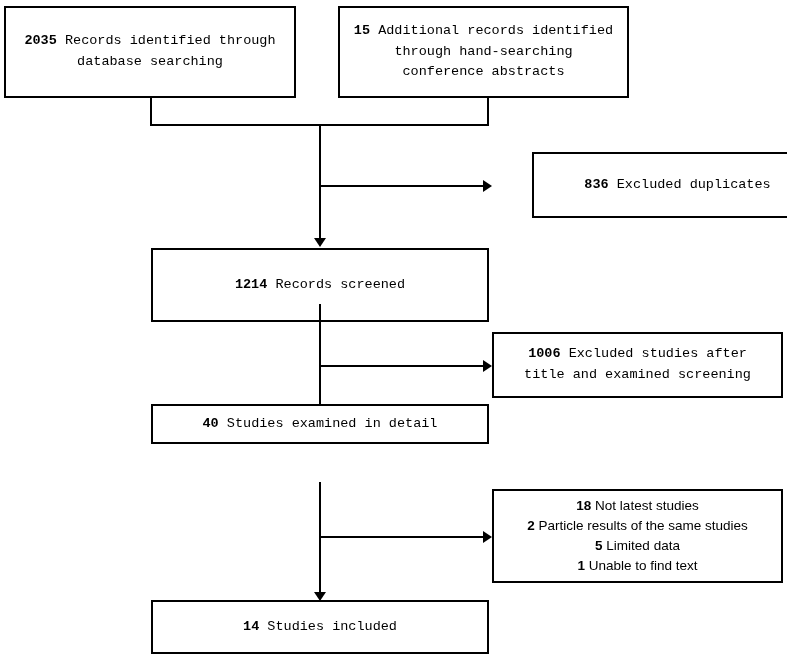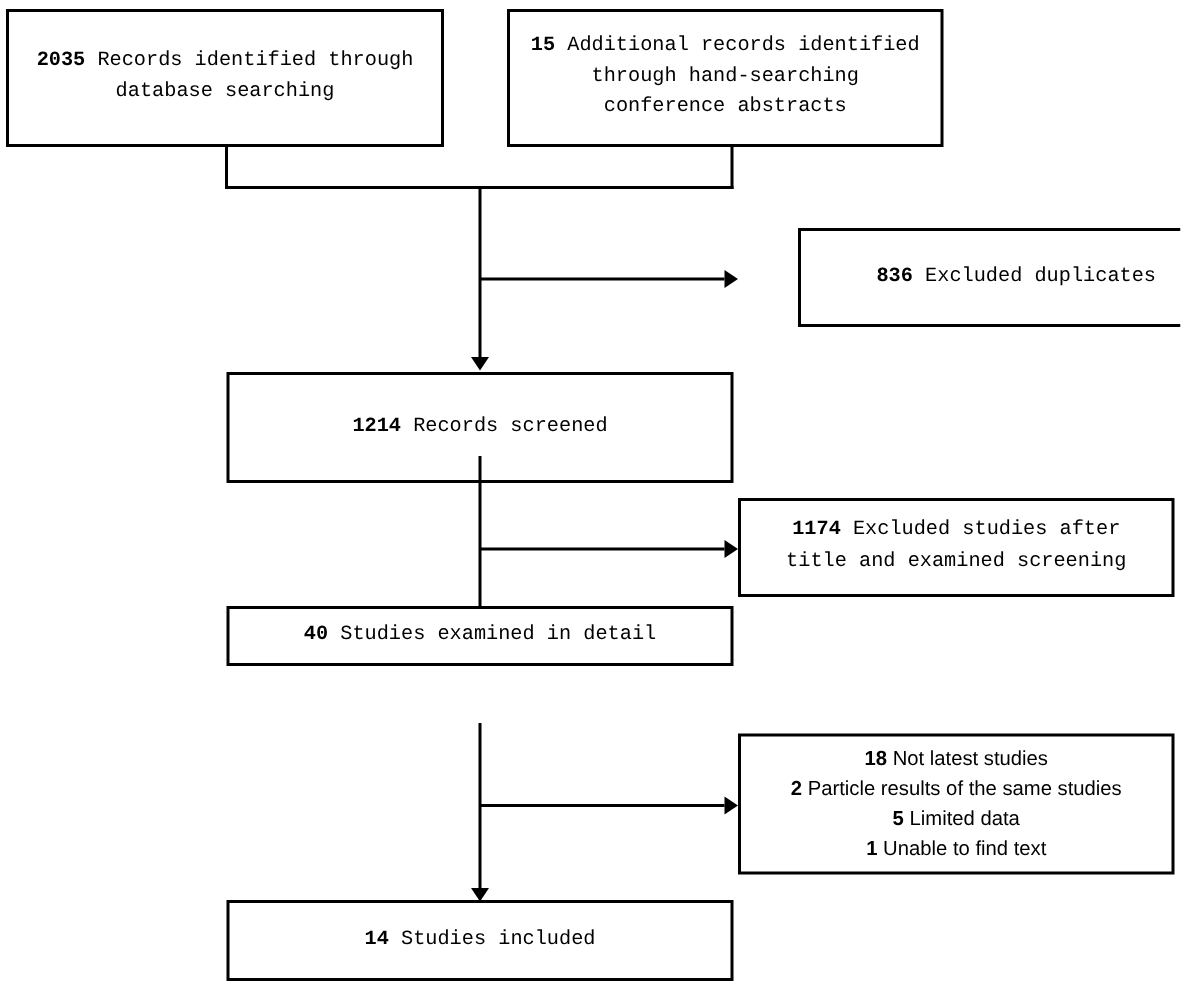--- a/index.html
+++ b/index.html
@@ -107,21 +107,21 @@
     <span class="txt"><b>1214</b> <span>Records screened</span></span>
   </div>
 
   <div class="v-line" style="left:319px; top:304px; height:114px;"></div>
   <div class="arrow-down" style="left:314px; top:416px;"></div>
 
   <div class="h-line" style="left:320px; top:365px; width:163px;"></div>
   <div class="arrow-right" style="left:483px; top:360px;"></div>
 
   <div class="flow-box" style="left:492px; top:332px; width:291px; height:66px;">
-    <span class="txt"><b>1174</b> <span>Excluded studies after title and examined screening</span></span>
+    <span class="txt"><b>1006</b> <span>Excluded studies after title and examined screening</span></span>
   </div>
 
   <div class="flow-box" style="left:151px; top:404px; width:338px; height:40px;">
     <span class="txt"><b>40</b> <span>Studies examined in detail</span></span>
   </div>
 
   <div class="v-line" style="left:319px; top:482px; height:112px;"></div>
   <div class="arrow-down" style="left:314px; top:592px;"></div>
 
   <div class="h-line" style="left:320px; top:536px; width:163px;"></div>

